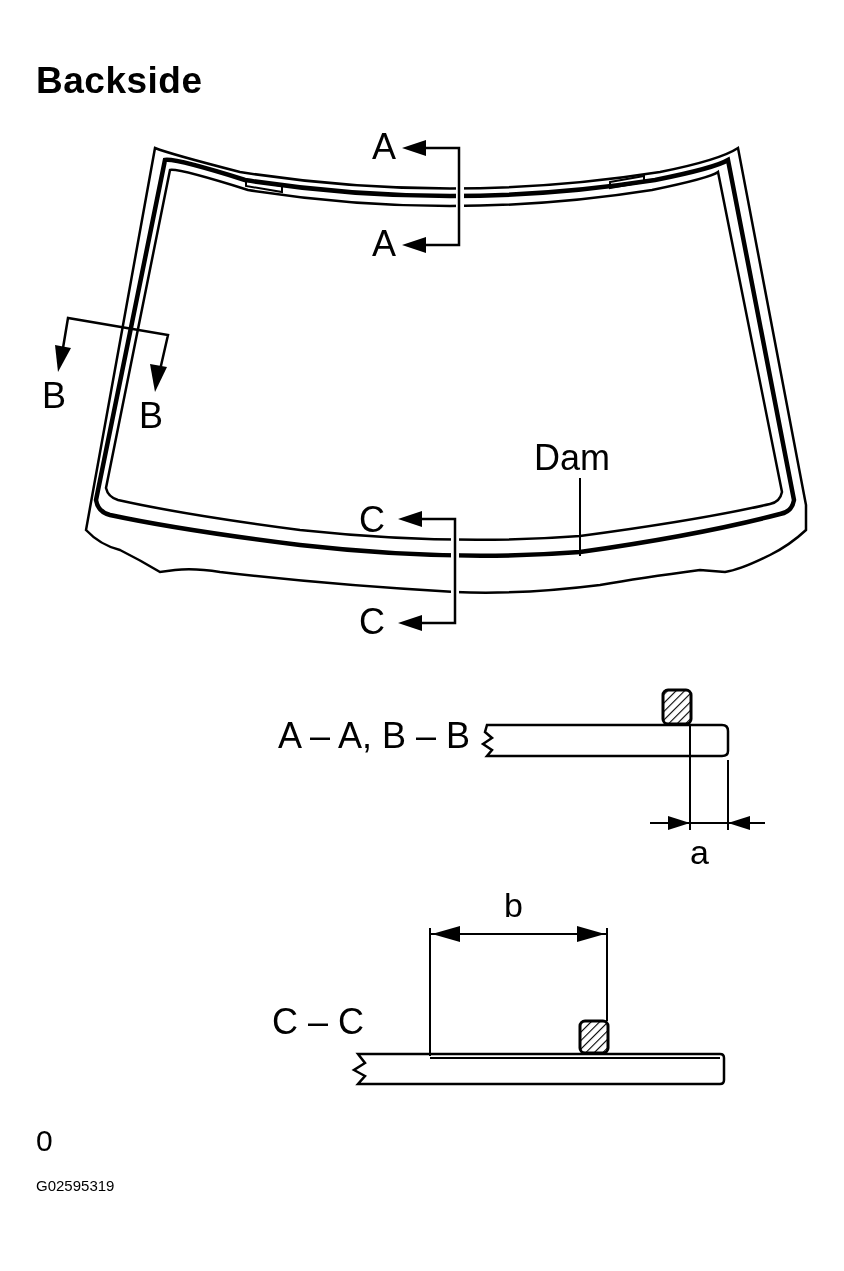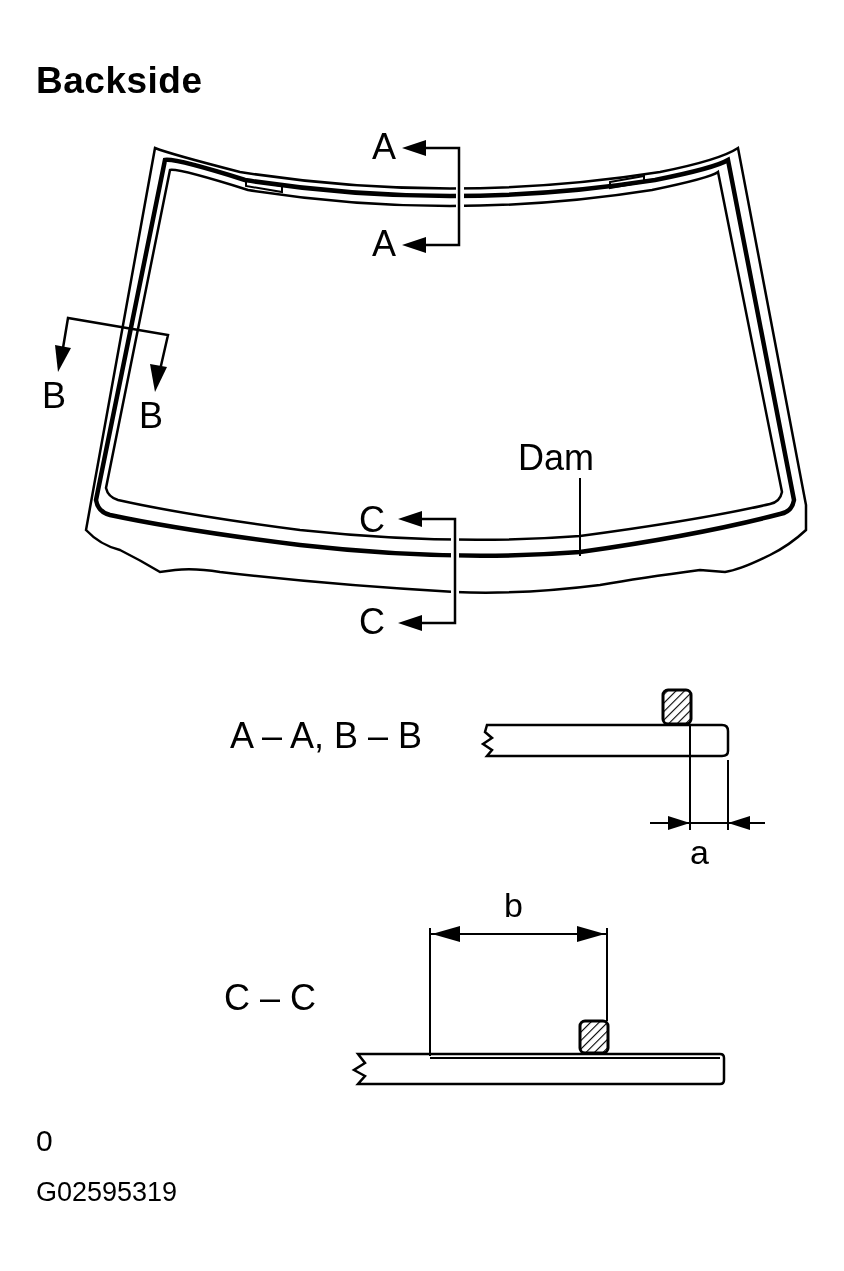--- a/index.html
+++ b/index.html
@@ -1,23 +1,23 @@
 <!DOCTYPE html>
 <html><head>
   <meta charset="utf-8">
   <style>
     html, body { margin: 0; padding: 0; background: #ffffff; }
     body { width: 844px; height: 1271px; position: relative; overflow: hidden;
            font-family: "Liberation Sans", sans-serif; color: #000; }
     .title { position: absolute; left: 36px; top: 60px; font-size: 37px; font-weight: bold;
              font-family: "Liberation Sans", sans-serif; letter-spacing: 0.5px; }
     .lbl { position: absolute; font-family: "Liberation Sans", sans-serif; font-size: 36px; line-height: 1; }
-    .sec-lbl { position: absolute; font-family: "Liberation Sans", sans-serif; font-size: 36px; line-height: 1; }
+    .sec-lbl { position: absolute; font-family: "Liberation Sans", sans-serif; font-size: 36px; line-height: 1; margin-left: 48px; }
     .fig-num { position: absolute; left: 36px; top: 1124px; font-size: 30px; }
-    .fig-code { position: absolute; left: 36px; top: 1177px; font-size: 27px; }
+    .fig-code { position: absolute; left: 36px; top: 1177px; font-size: 15px; }
     svg.drawing { position: absolute; left: 0; top: 0; }
   </style>
 </head>
 <body>
 
 <svg class="drawing" width="844" height="1271" viewBox="0 0 844 1271">
   <defs>
     <pattern id="hatch" patternUnits="userSpaceOnUse" width="6" height="6" patternTransform="rotate(45)">
       <rect width="6" height="6" fill="#fff"></rect>
       <line x1="0" y1="0" x2="0" y2="6" stroke="#000" stroke-width="2.2"></line>
@@ -91,22 +91,22 @@
 
 <div class="title">Backside</div>
 
 <div class="lbl" style="left:372px;top:129px;">A</div>
 <div class="lbl" style="left:372px;top:226px;">A</div>
 <div class="lbl" style="left:42px;top:378px;">B</div>
 <div class="lbl" style="left:139px;top:398px;">B</div>
 <div class="lbl" style="left:359px;top:502px;">C</div>
 <div class="lbl" style="left:359px;top:604px;">C</div>
 
-<div class="lbl" style="left:518px;top:440px;">Dam</div>
+<div class="lbl" style="left:534px;top:440px;">Dam</div>
 
 <div class="sec-lbl" style="left:230px;top:718px;">A – A, B – B</div>
 <div class="lbl" style="left:690px;top:835px;font-size:34px;">a</div>
 
-<div class="sec-lbl" style="left:224px;top:980px;">C – C</div>
+<div class="sec-lbl" style="left:224px;top:1004px;">C – C</div>
 <div class="lbl" style="left:504px;top:888px;font-size:34px;">b</div>
 
 <div class="fig-num">0</div>
 <div class="fig-code">G02595319</div>
 
 </body></html>

